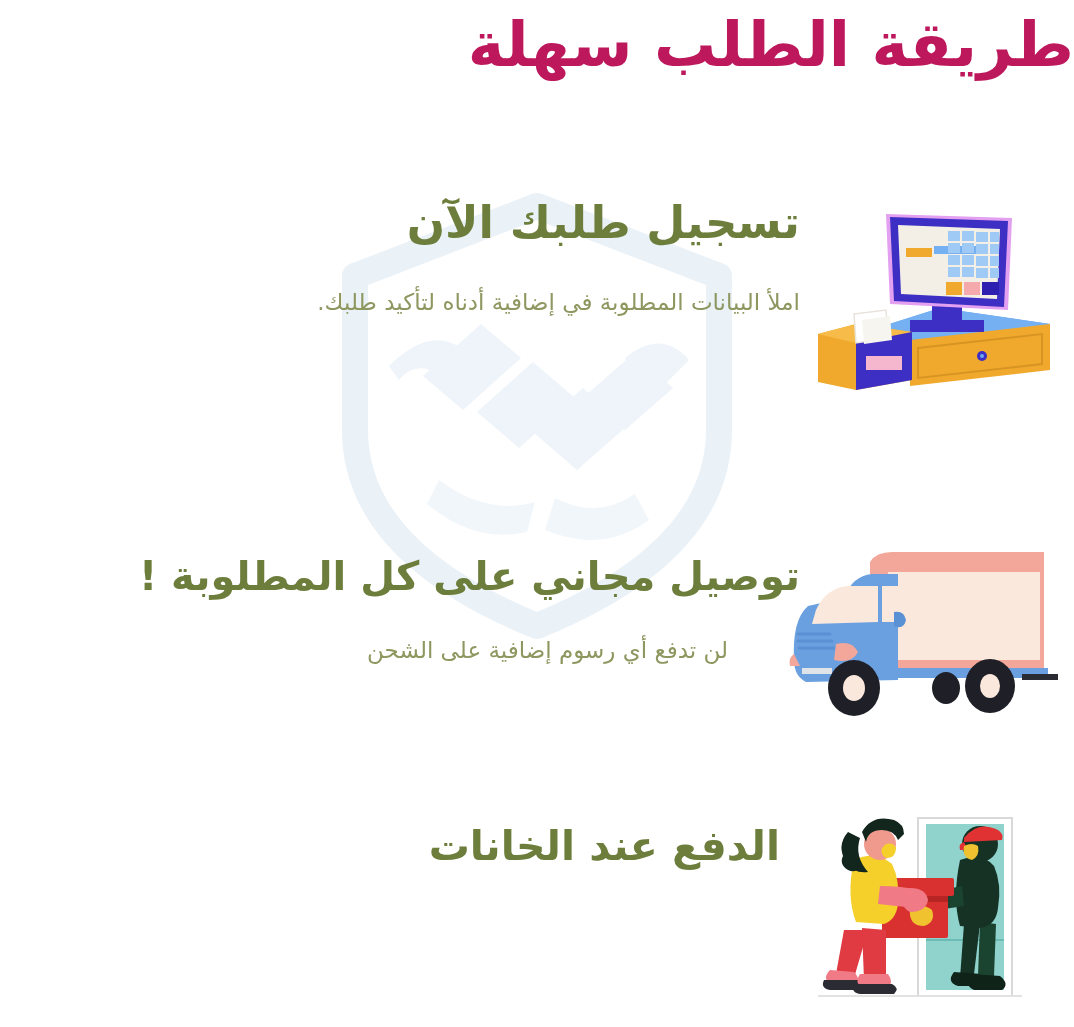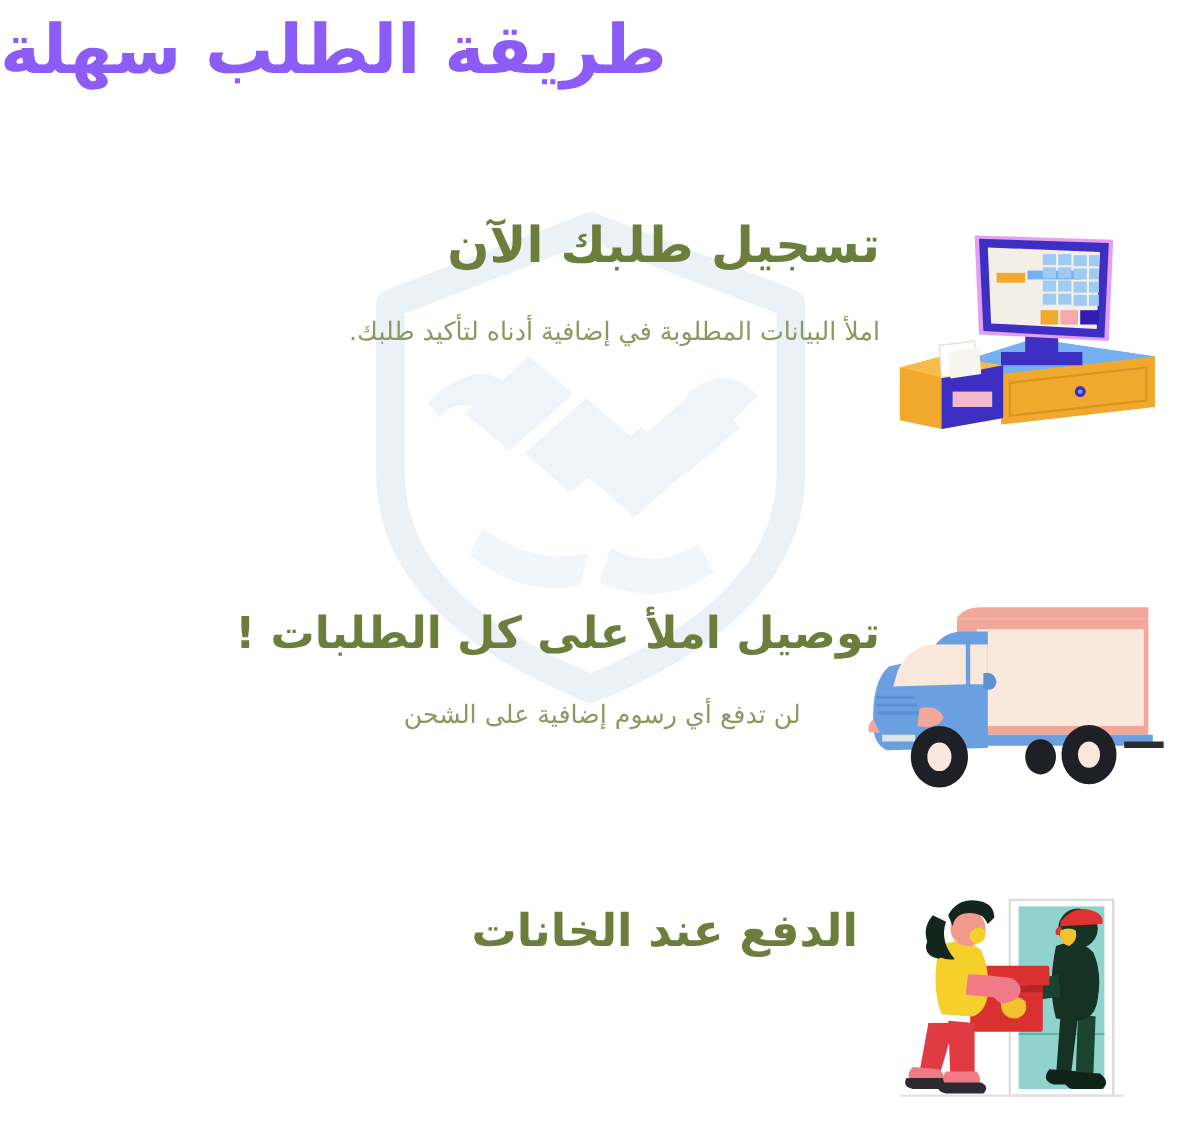--- a/index.html
+++ b/index.html
@@ -31,25 +31,25 @@
   }
   .watermark svg { display: block; width: 100%; height: 100%; }
 
   
   .page-title {
     position: absolute;
     top: 6px;
     left: 0;
     right: 0;
     z-index: 2;
-    text-align: left;
+    text-align: right;
     font-size: 62px;
     font-weight: 700;
     line-height: 1.25;
-    color: #8b5cf6;
+    color: #be185d;
     letter-spacing: 0px;
   }
 
   
   .feature {
     position: absolute;
     z-index: 2;
     display: flex;
     flex-direction: row;
     align-items: center;
@@ -140,21 +140,21 @@
 
 <section class="feature" id="feature-order">
   <div class="feature-text">
     <div class="feature-heading">تسجيل طلبك الآن</div>
     <div class="feature-sub">املأ البيانات المطلوبة في إضافية أدناه لتأكيد طلبك.</div>
   </div>
 </section>
 
 <section class="feature" id="feature-delivery">
   <div class="feature-text">
-    <div class="feature-heading">توصيل املأ على كل الطلبات !</div>
+    <div class="feature-heading">توصيل مجاني على كل المطلوبة !</div>
     <div class="feature-sub">لن تدفع أي رسوم إضافية على الشحن</div>
   </div>
 </section>
 
 <section class="feature" id="feature-cod">
   <div class="feature-text">
     <div class="feature-heading">الدفع عند الخانات</div>
   </div>
 </section>
 

